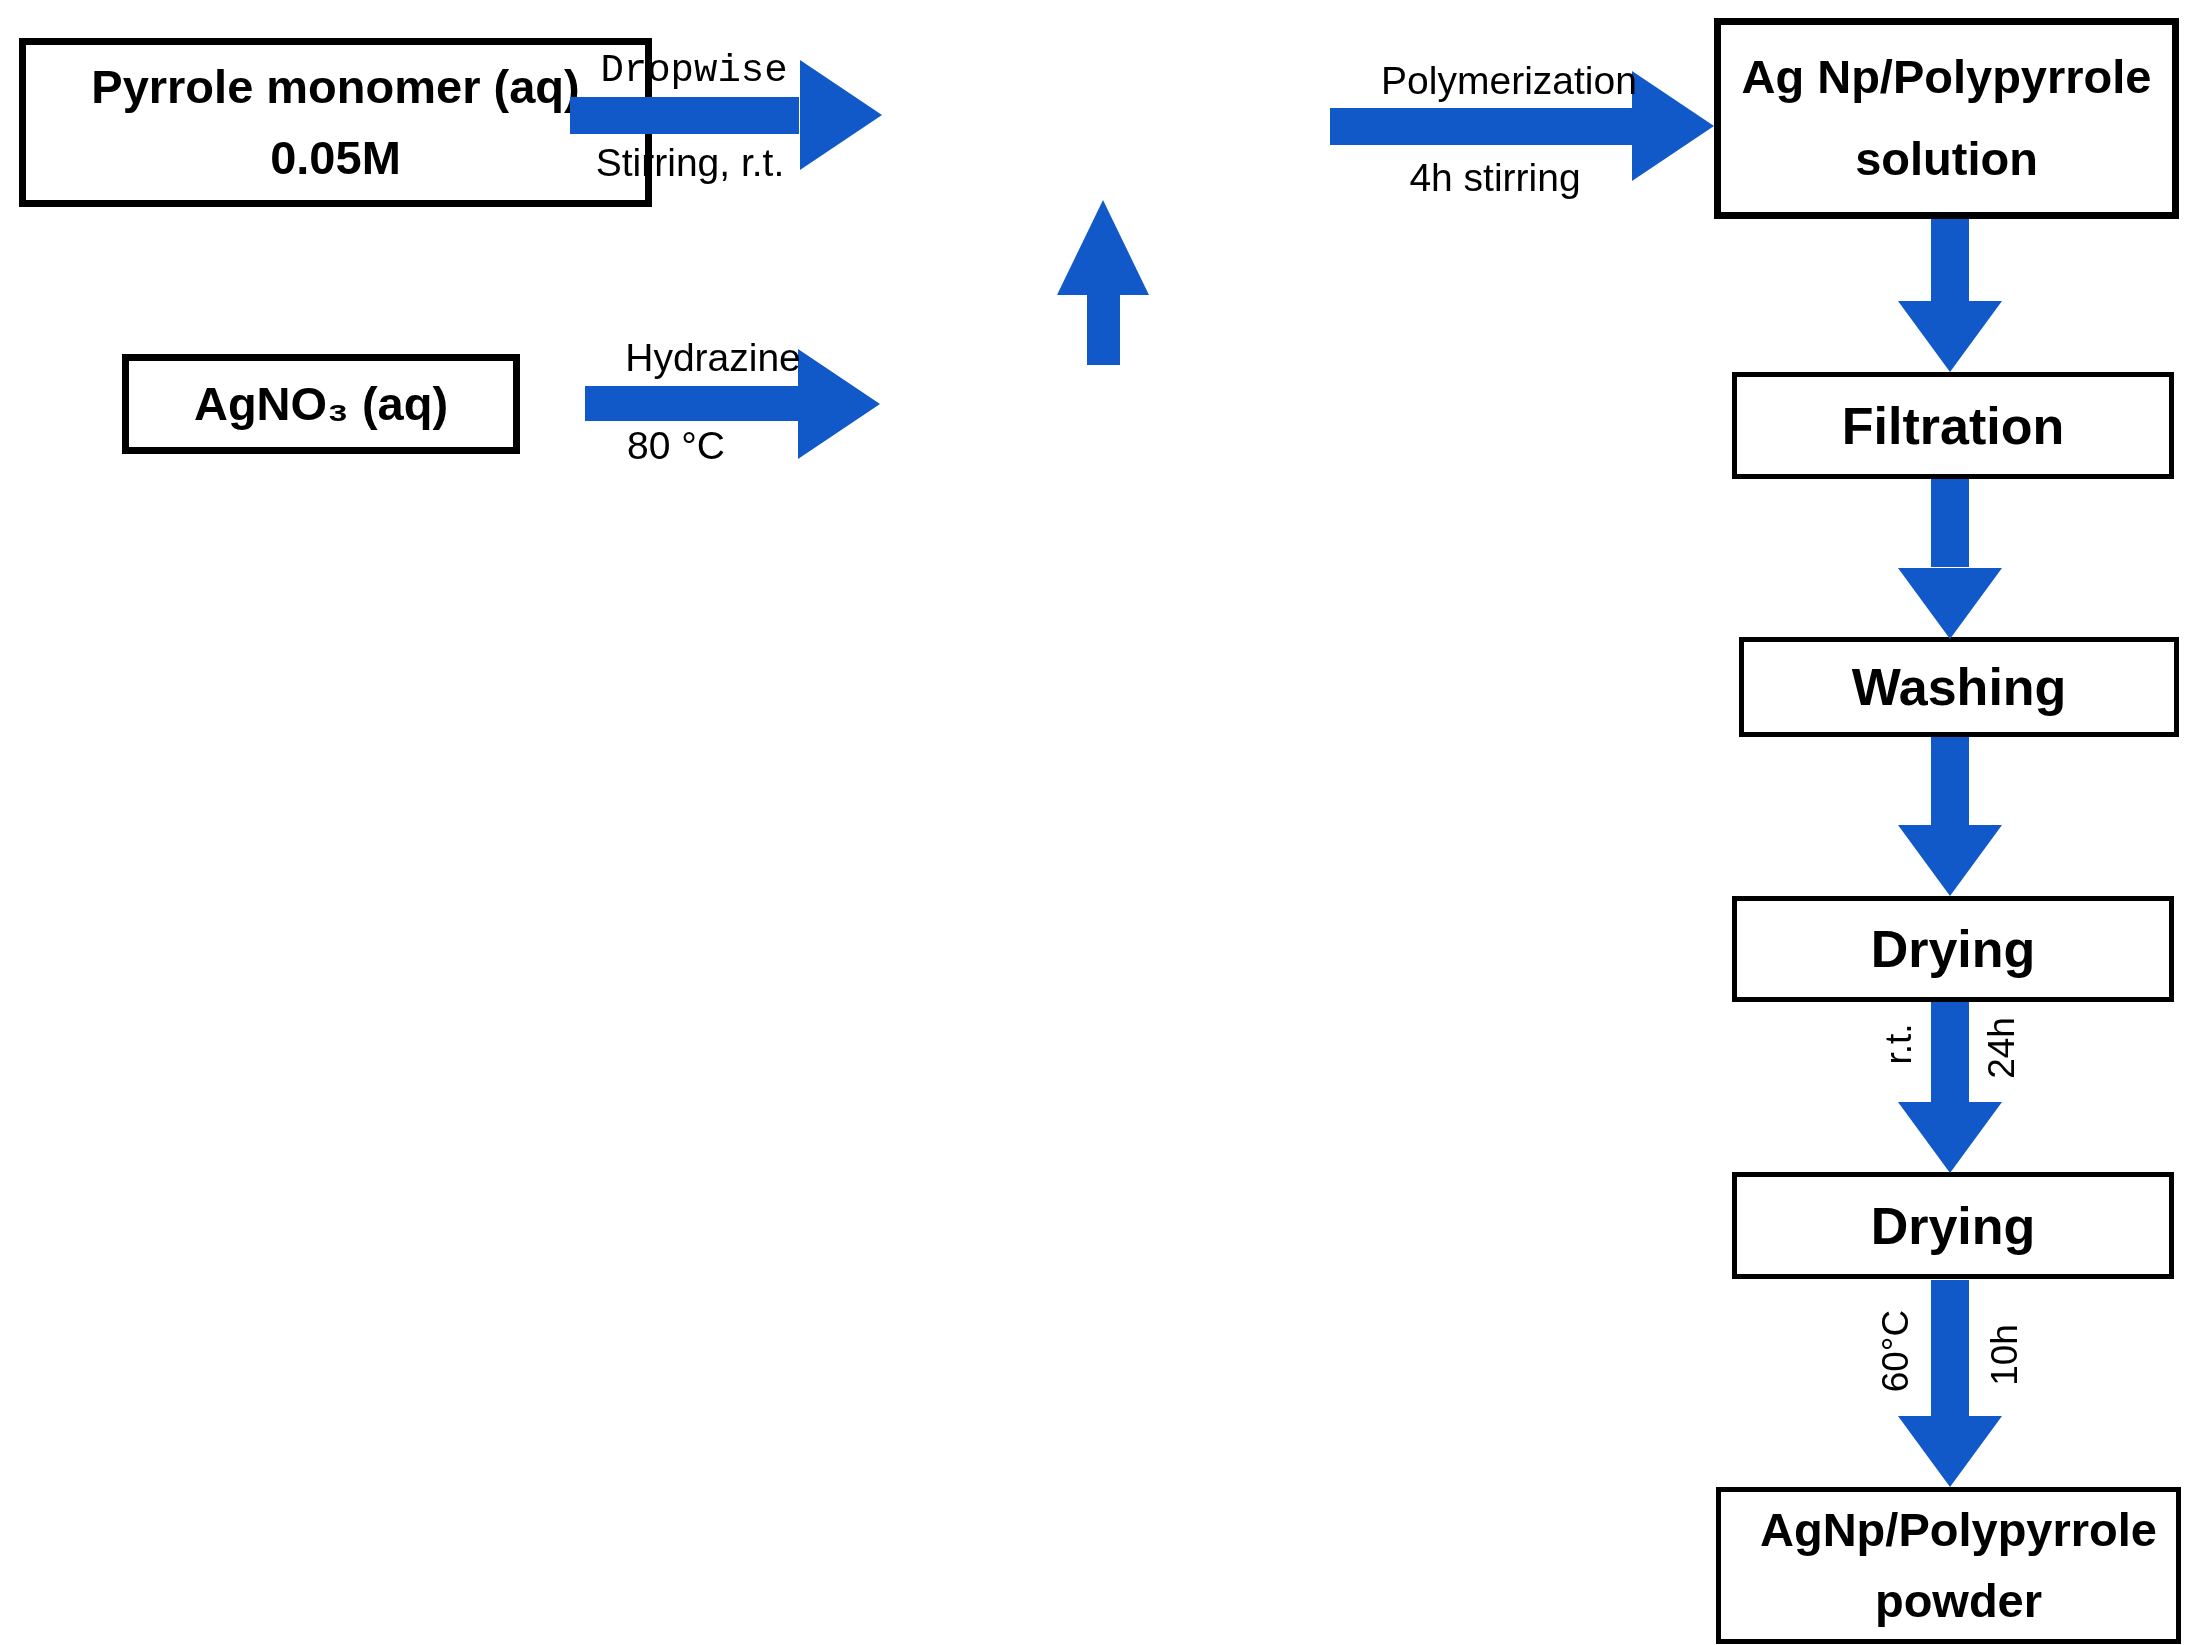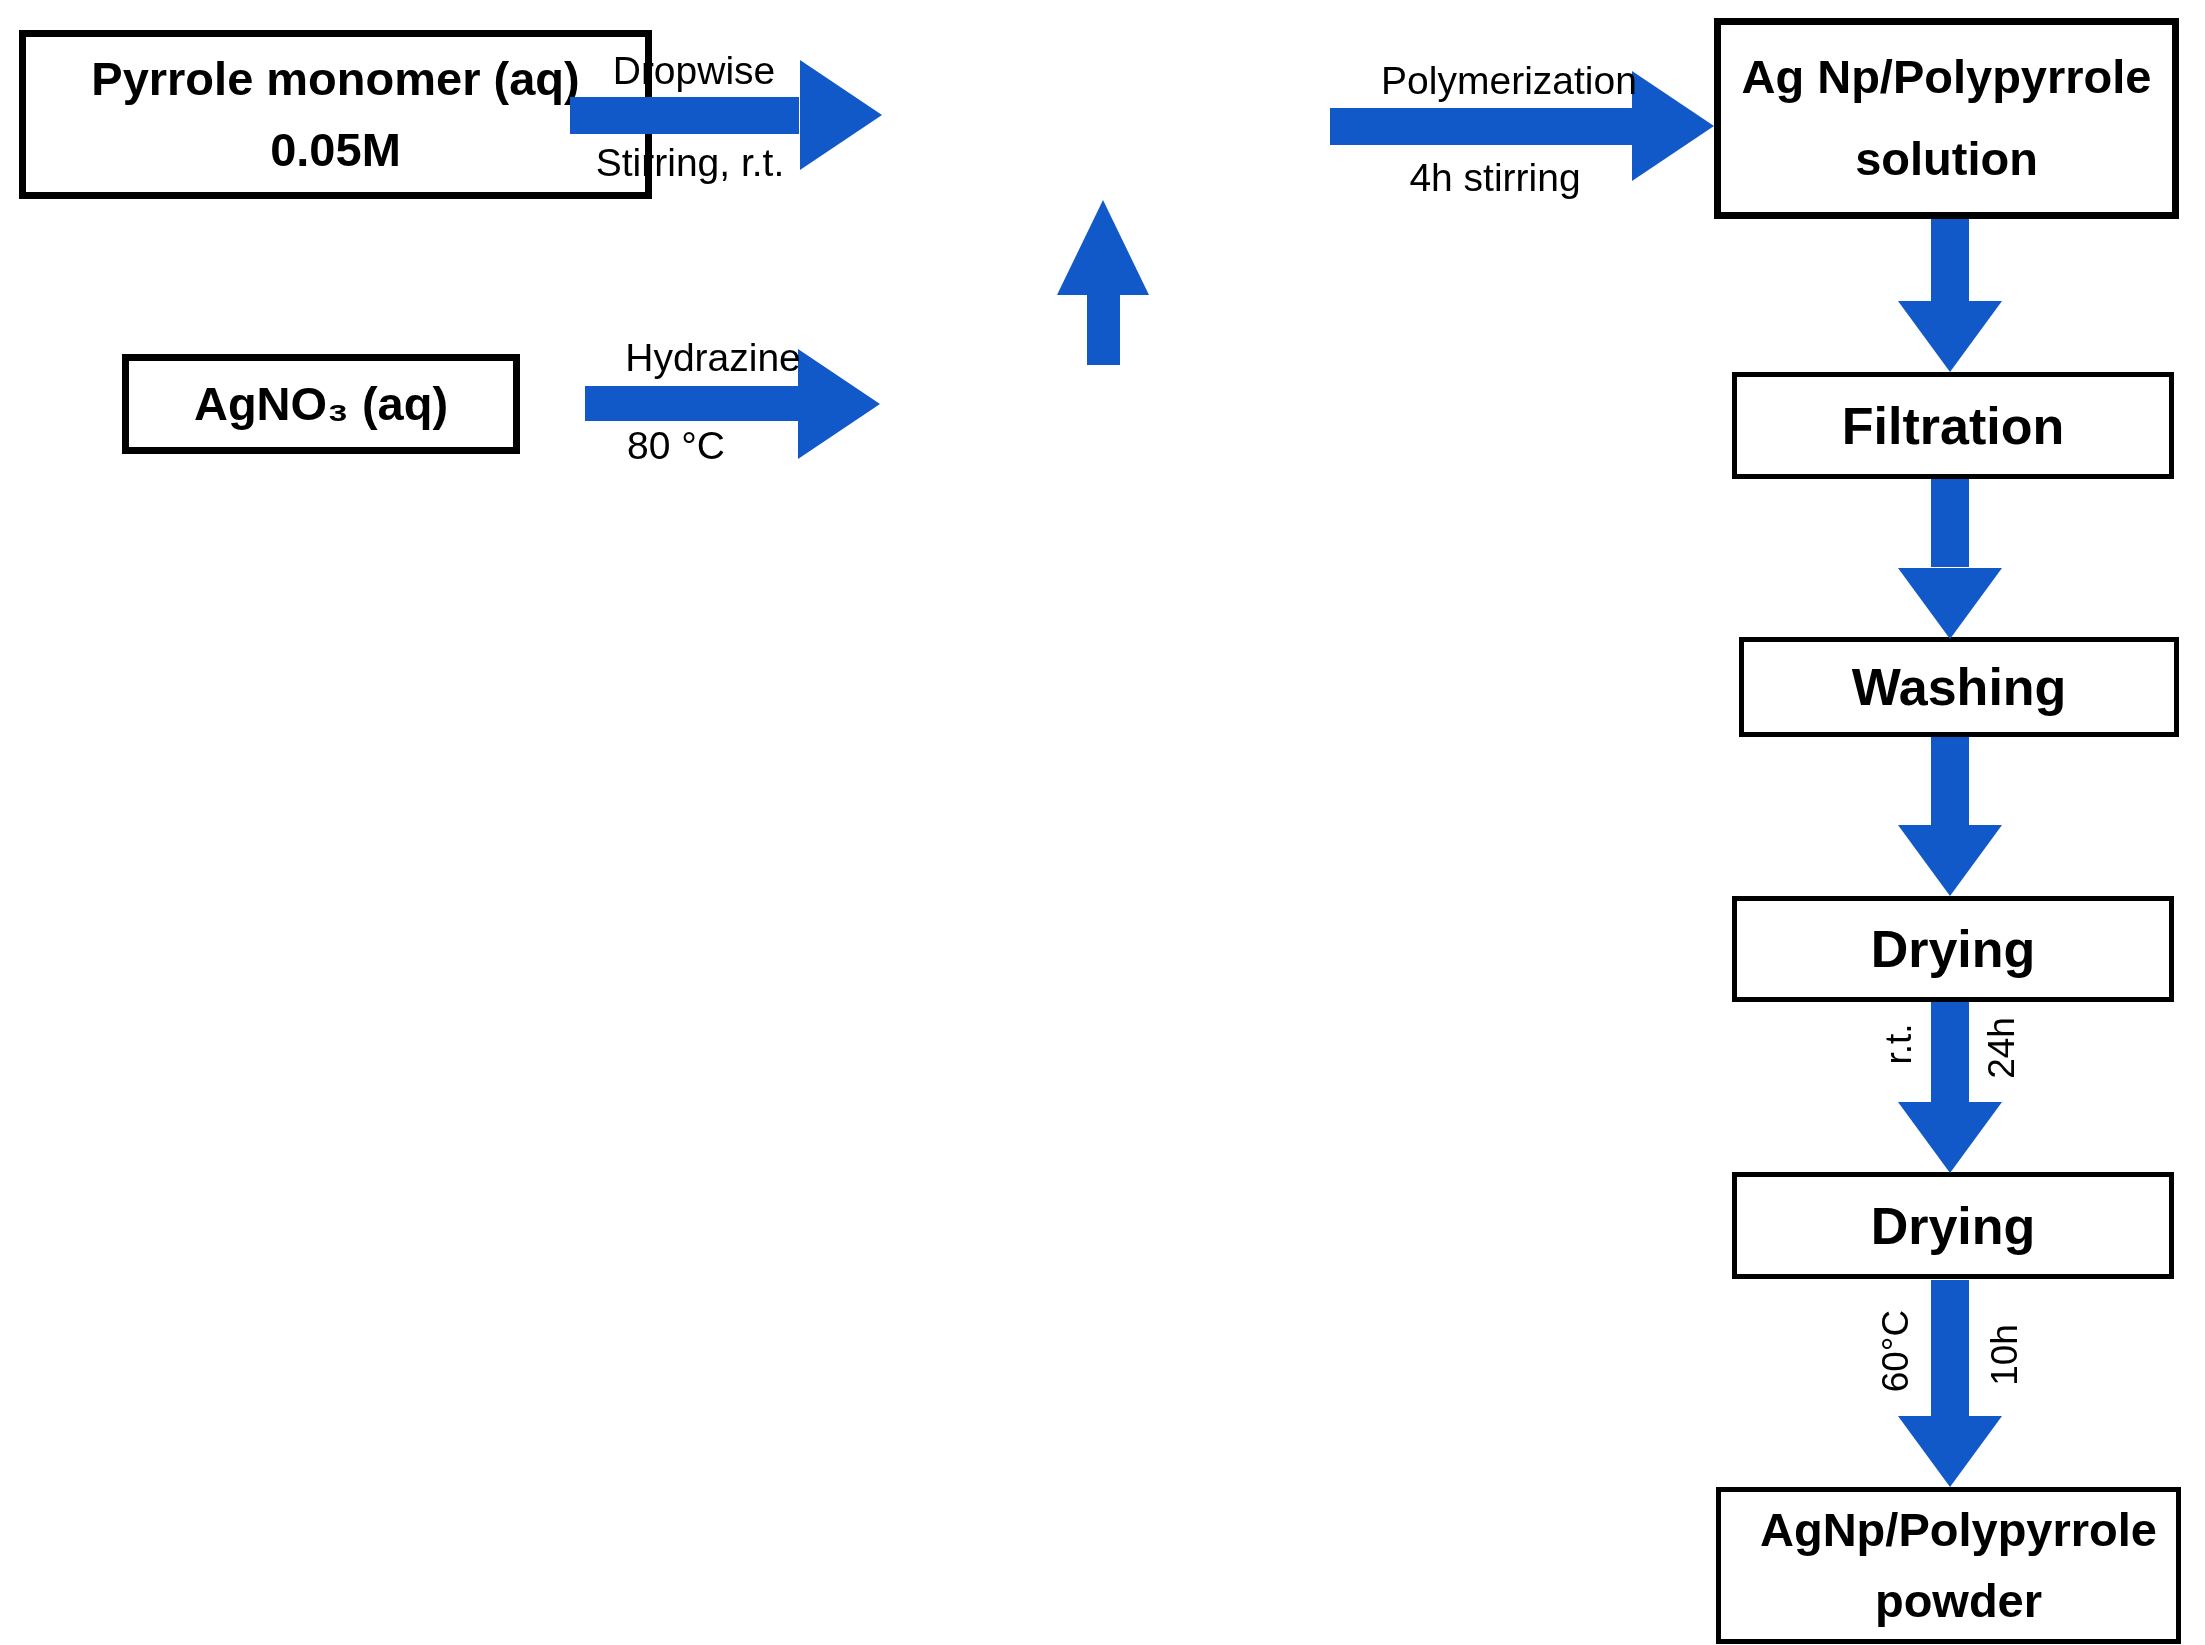--- a/index.html
+++ b/index.html
@@ -30,21 +30,21 @@
   .head { position:absolute; width:0; height:0; }
   .head-right { border-top:55px solid transparent; border-bottom:55px solid transparent; border-left:82px solid var(--blue); }
   .head-up    { border-left:46px solid transparent; border-right:46px solid transparent; border-bottom:95px solid var(--blue); }
   .head-down  { border-left:52px solid transparent; border-right:52px solid transparent; border-top:71px solid var(--blue); }
 </style>
 </head>
 <body>
 
 <div class="canvas">
 
-  <div class="box f74" style="left:19px; top:30px; width:633px; height:169px;">
+  <div class="box f74" style="left:19px; top:38px; width:633px; height:169px;">
     <div>Pyrrole monomer (aq)</div>
     <div>0.05M</div>
   </div>
 
 
   <div class="box f74" style="left:1714px; top:17.7px; width:465px; height:201px;gap:12px;">
     <div>Ag Np/Polypyrrole</div>
     <div>solution</div>
   </div>
 
@@ -69,21 +69,21 @@
     <div>Drying</div>
   </div>
 
   <div class="box thin f74" style="left:1716px; top:1487px; width:465px; height:157px;padding-left:20px;">
     <div>AgNp/Polypyrrole</div>
     <div>powder</div>
   </div>
 
   <div class="shaft" style="left:570px; top:97px; width:229px; height:37px;"></div>
   <div class="head head-right" style="left:800px; top:60px;"></div>
-  <div class="lbl" style="left:694px; top:71px;">Dropwise</div>
+  <div class="lbl" style="left:694px; top:71px;font-family:Liberation Mono, monospace;">Dropwise</div>
   <div class="lbl" style="left:690px; top:163px;">Stirring, r.t.</div>
 
   <div class="shaft" style="left:1330px; top:108px; width:302px; height:37px;"></div>
   <div class="head head-right" style="left:1632px; top:71px;"></div>
   <div class="lbl" style="left:1509px; top:81px;">Polymerization</div>
   <div class="lbl" style="left:1495px; top:178px;">4h stirring</div>
 
   <div class="shaft" style="left:585px; top:386px; width:213px; height:35px;"></div>
   <div class="head head-right" style="left:798px; top:349px;"></div>
   <div class="lbl" style="left:713px; top:358px;">Hydrazine</div>

